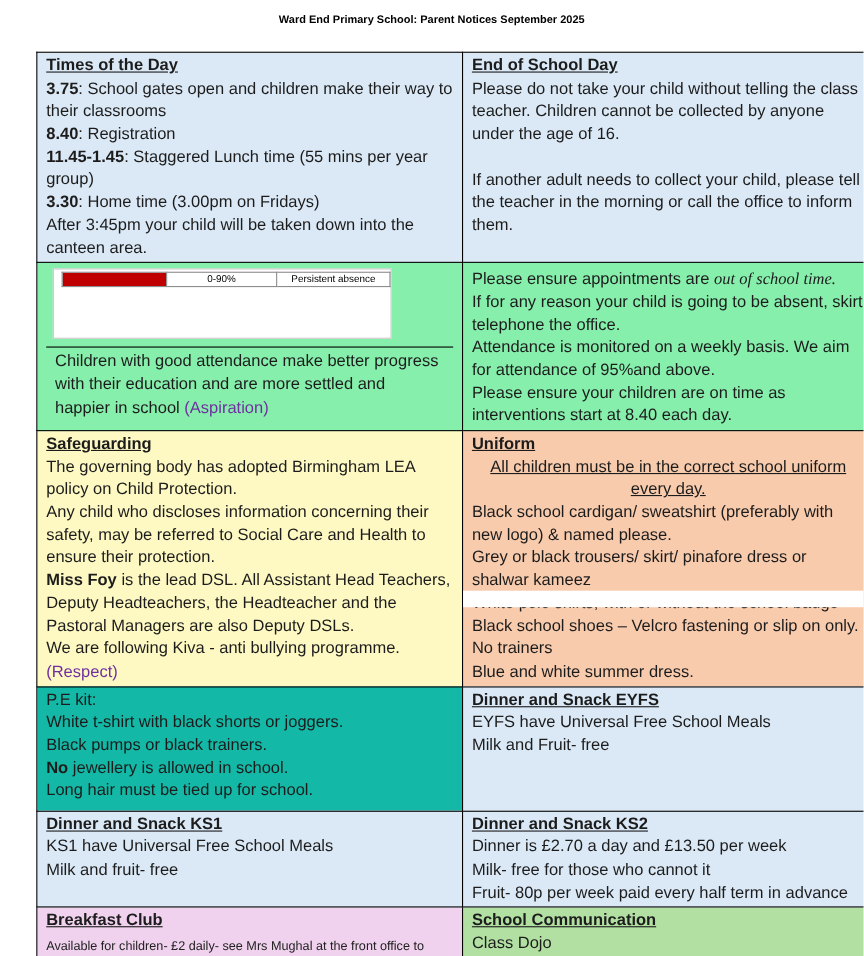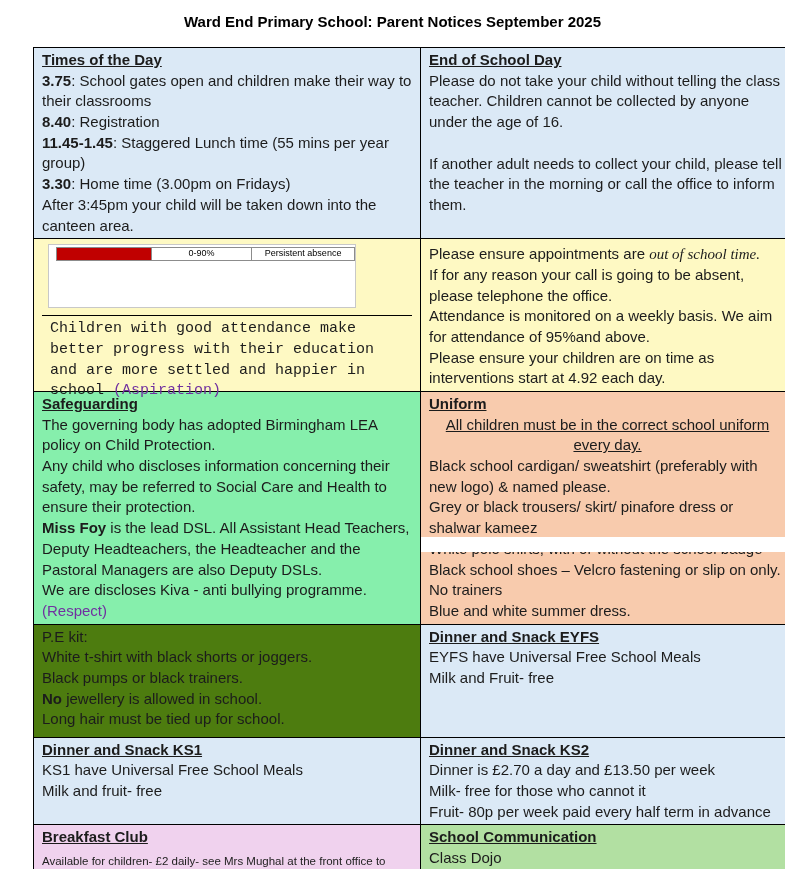--- a/index.html
+++ b/index.html
@@ -2,40 +2,40 @@
 <html><head>
 <meta charset="utf-8">
 <style>
   html,body{margin:0;padding:0;}
   body{
     width:785px;height:869px;background:#ffffff;position:relative;
     font-family:"Liberation Sans",sans-serif;color:#1c1c1c;
     -webkit-font-smoothing:antialiased;
   }
   .page-title{
-    text-align:center;font-weight:bold;font-size:15px;padding-top:13px;color:#000;
+    text-align:center;font-weight:bold;font-size:10px;padding-top:13px;color:#000;
   }
   table.notice-table{
     position:absolute;left:33px;top:47px;width:727px;
     border-collapse:collapse;table-layout:fixed;
   }
   table.notice-table > tbody > tr > td{
     border:1.5px solid #000;vertical-align:top;
     padding:2px 8px 2px 8px;font-size:15px;line-height:1.38;color:#1c1c1c;margin-top:25px;
   }
   .col-left{width:370px;}
   .col-right{width:357px;}
   .r1{height:175px;}.r2{height:138px;}.r3{height:213px;}
   .r4{height:113px;}.r5{height:80px;}.r6{height:95px;}
 
   .bg-blue{background:#dbe9f6;}
-  .bg-peach{background:#fef9c3;}
-  .bg-greenlight{background:#86efac;}
+  .bg-peach{background:#86efac;}
+  .bg-greenlight{background:#fef9c3;}
   .bg-salmon{background:#f8cbad;}
-  .bg-salmon-img{background:#4d7c0f;}
+  .bg-salmon-img{background:#14b8a6;}
   .bg-pink{background:#f0d2ee;}
   .bg-green{background:#b2e0a2;}
 
   .heading{font-weight:bold;text-decoration:underline;}
   .u{text-decoration:underline;text-align:center;}
   .b{font-weight:bold;}
   .i{font-style:italic;font-family:Liberation Serif, serif;}
   .purple{color:#7030a0;}
   .spacer{height:21px;}
 
@@ -48,21 +48,21 @@
   }
   table.mini-table{border-collapse:collapse;margin-top:1px;}
   table.mini-table td{
     border:1px solid #8c8c8c;height:11.4px;padding:0 2px;
     font-size:9px;line-height:1;text-align:center;color:#000;vertical-align:middle;
   }
   td.swatch{width:90px;}
   td.pct{width:96px;}
   td.lbl{width:98px;}
   .att-text{
-    border-top:1.5px solid #000;padding:3px 8px;height:55px;line-height:1.38;font-family:Liberation Mono, monospace;
+    border-top:1.5px solid #000;padding:3px 8px;height:55px;line-height:1.38;
   }
 
   .appointments{line-height:1.28;padding-top:5px !important;}
   .uniform-cell{line-height:1.3;}
   .tight{line-height:1.3;}
 
   
   .redacted{position:relative;}
   .redacted::after{
     content:"";position:absolute;left:-8px;right:-8px;top:-2px;height:15px;background:#ffffff;
@@ -109,33 +109,33 @@
                   <td class="lbl">Persistent absence</td>
                 </tr>
               </tbody>
             </table>
           </div>
         </div>
         <div class="att-text"><span>Children with good attendance make better progress with their education and are more settled and happier in school </span><span class="purple">(Aspiration)</span></div>
       </td>
       <td class="col-right bg-peach appointments">
         <div><span>Please ensure appointments are </span><span class="i">out of school time.</span></div>
-        <div>If for any reason your call is going to be absent, please telephone the office.</div>
+        <div>If for any reason your child is going to be absent, skirt telephone the office.</div>
         <div>Attendance is monitored on a weekly basis. We aim for attendance of 95%and above.</div>
-        <div>Please ensure your children are on time as interventions start at 4.92 each day.</div>
+        <div>Please ensure your children are on time as interventions start at 8.40 each day.</div>
       </td>
     </tr>
 
     <tr class="r3">
       <td class="col-left bg-greenlight">
         <div class="heading">Safeguarding</div>
         <div>The governing body has adopted Birmingham LEA policy on Child Protection.</div>
         <div>Any child who discloses information concerning their safety, may be referred to Social Care and Health to ensure their protection.</div>
         <div><span class="b">Miss Foy</span><span> is the lead DSL. All Assistant Head Teachers, Deputy Headteachers, the Headteacher and the Pastoral Managers are also Deputy DSLs.</span></div>
-        <div>We are discloses Kiva - anti bullying programme.</div>
+        <div>We are following Kiva - anti bullying programme.</div>
         <div class="purple">(Respect)</div>
       </td>
       <td class="col-right bg-salmon uniform-cell">
         <div class="heading">Uniform</div>
         <div class="u">All children must be in the correct school uniform every day.</div>
         <div>Black school cardigan/ sweatshirt (preferably with new logo) &amp; named please.</div>
         <div>Grey or black trousers/ skirt/ pinafore dress or shalwar kameez</div>
         <div class="redacted">White polo shirts, with or without the school badge</div>
         <div>Black school shoes – Velcro fastening or slip on only.</div>
         <div>No trainers</div>

